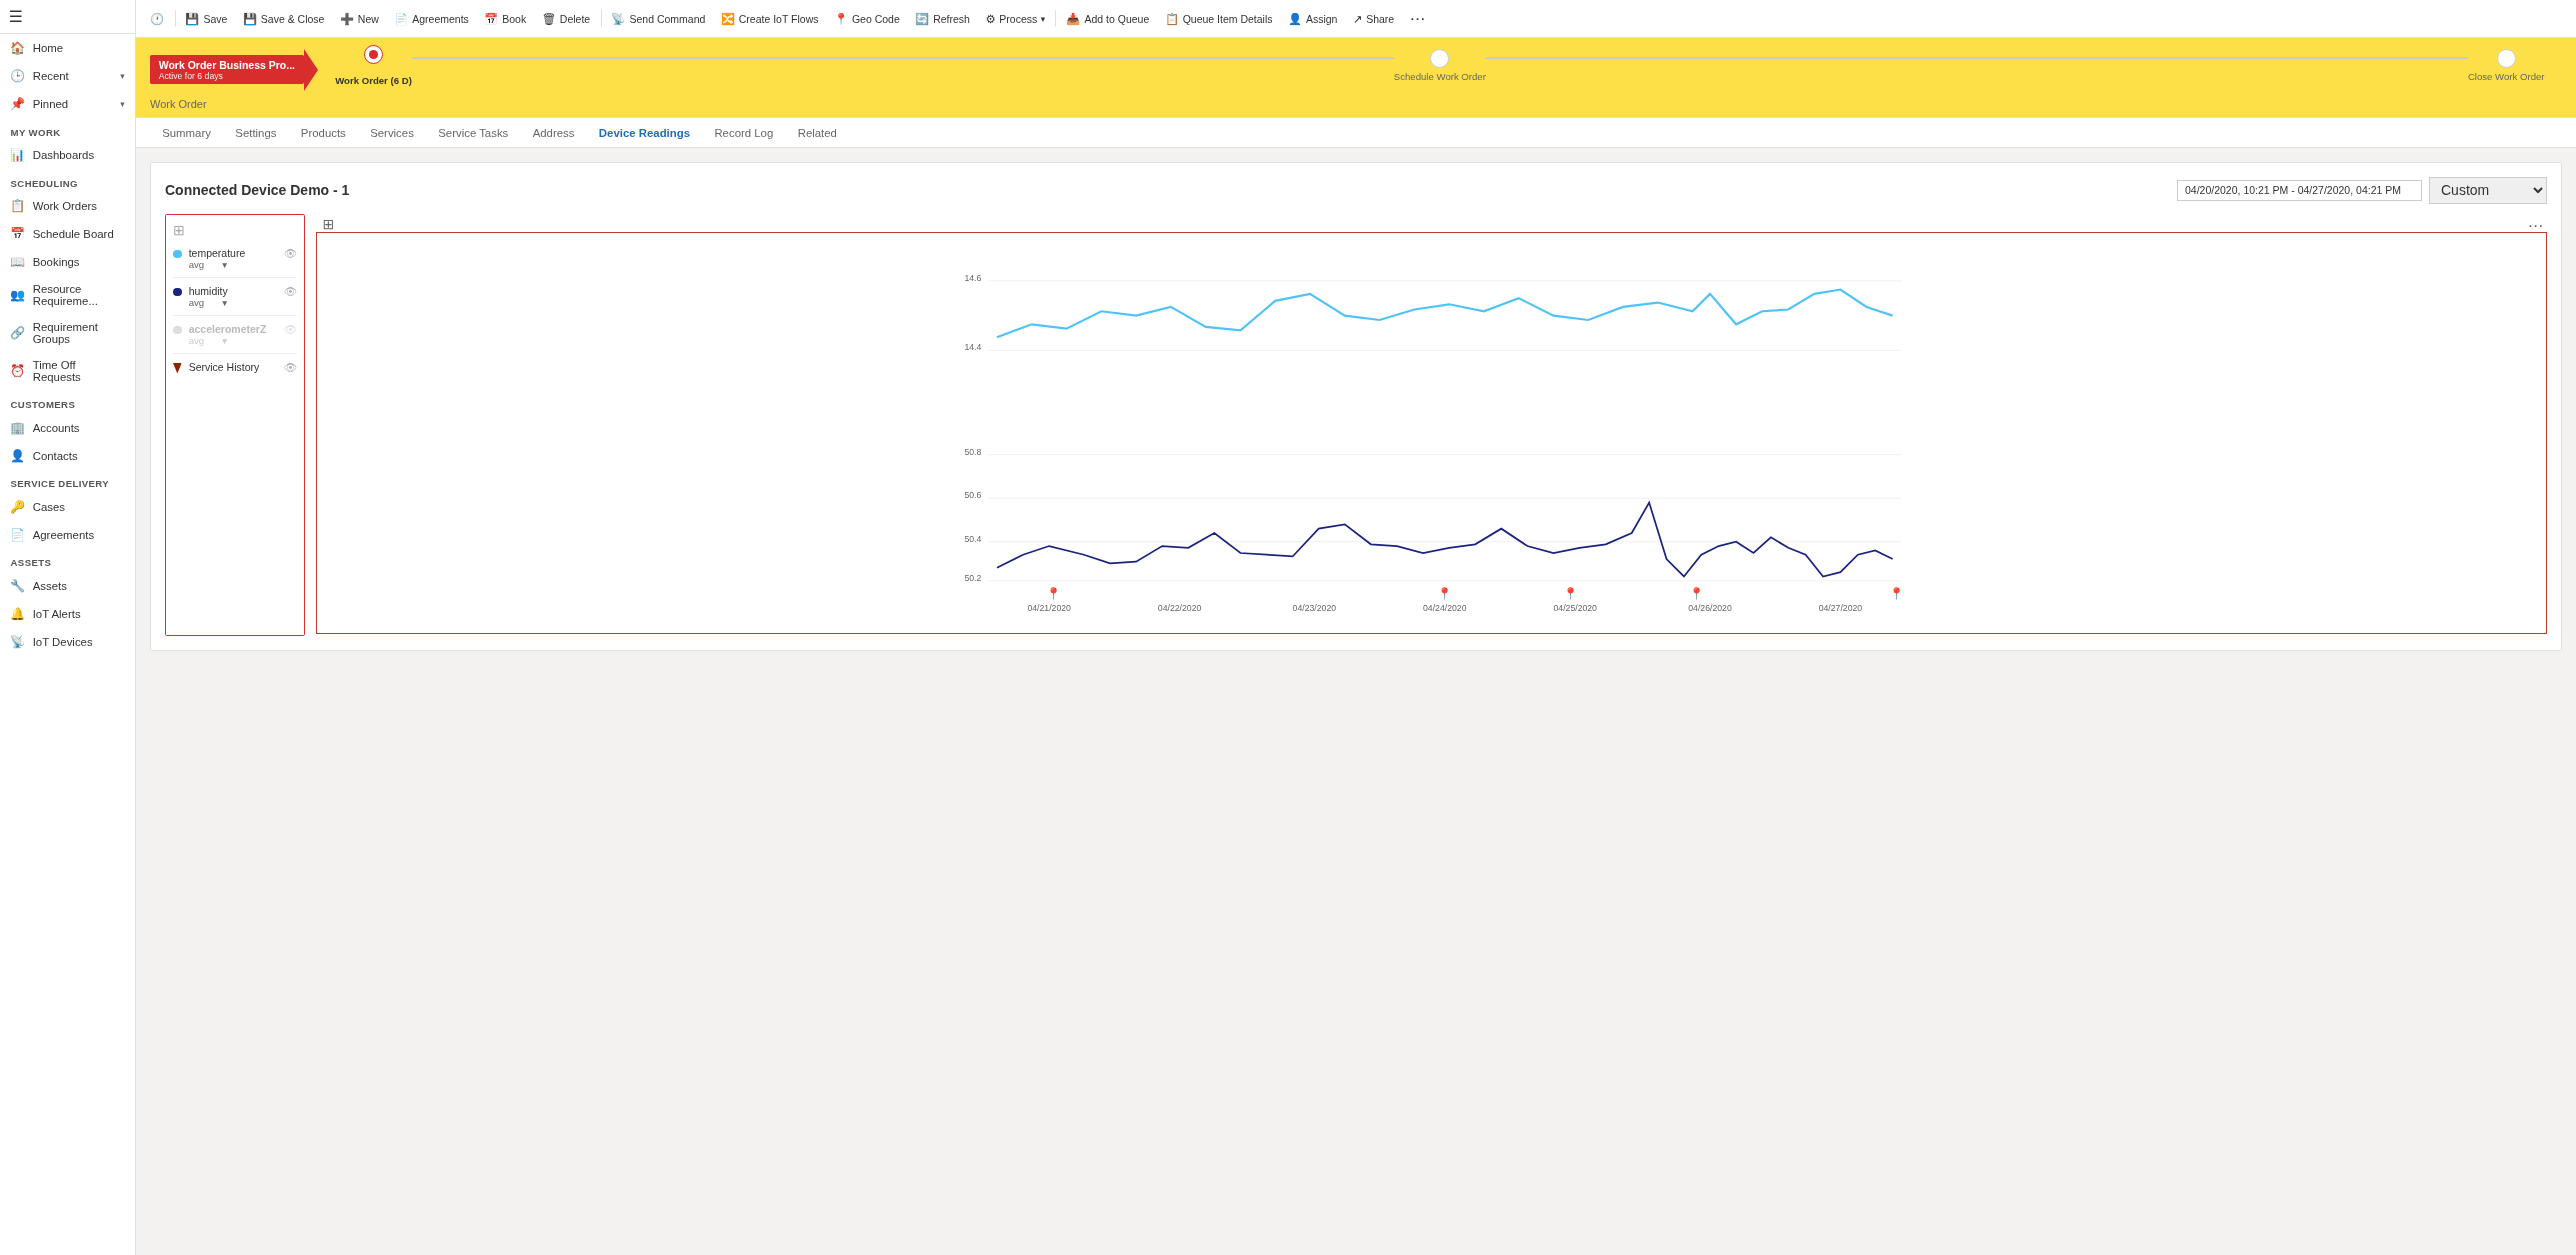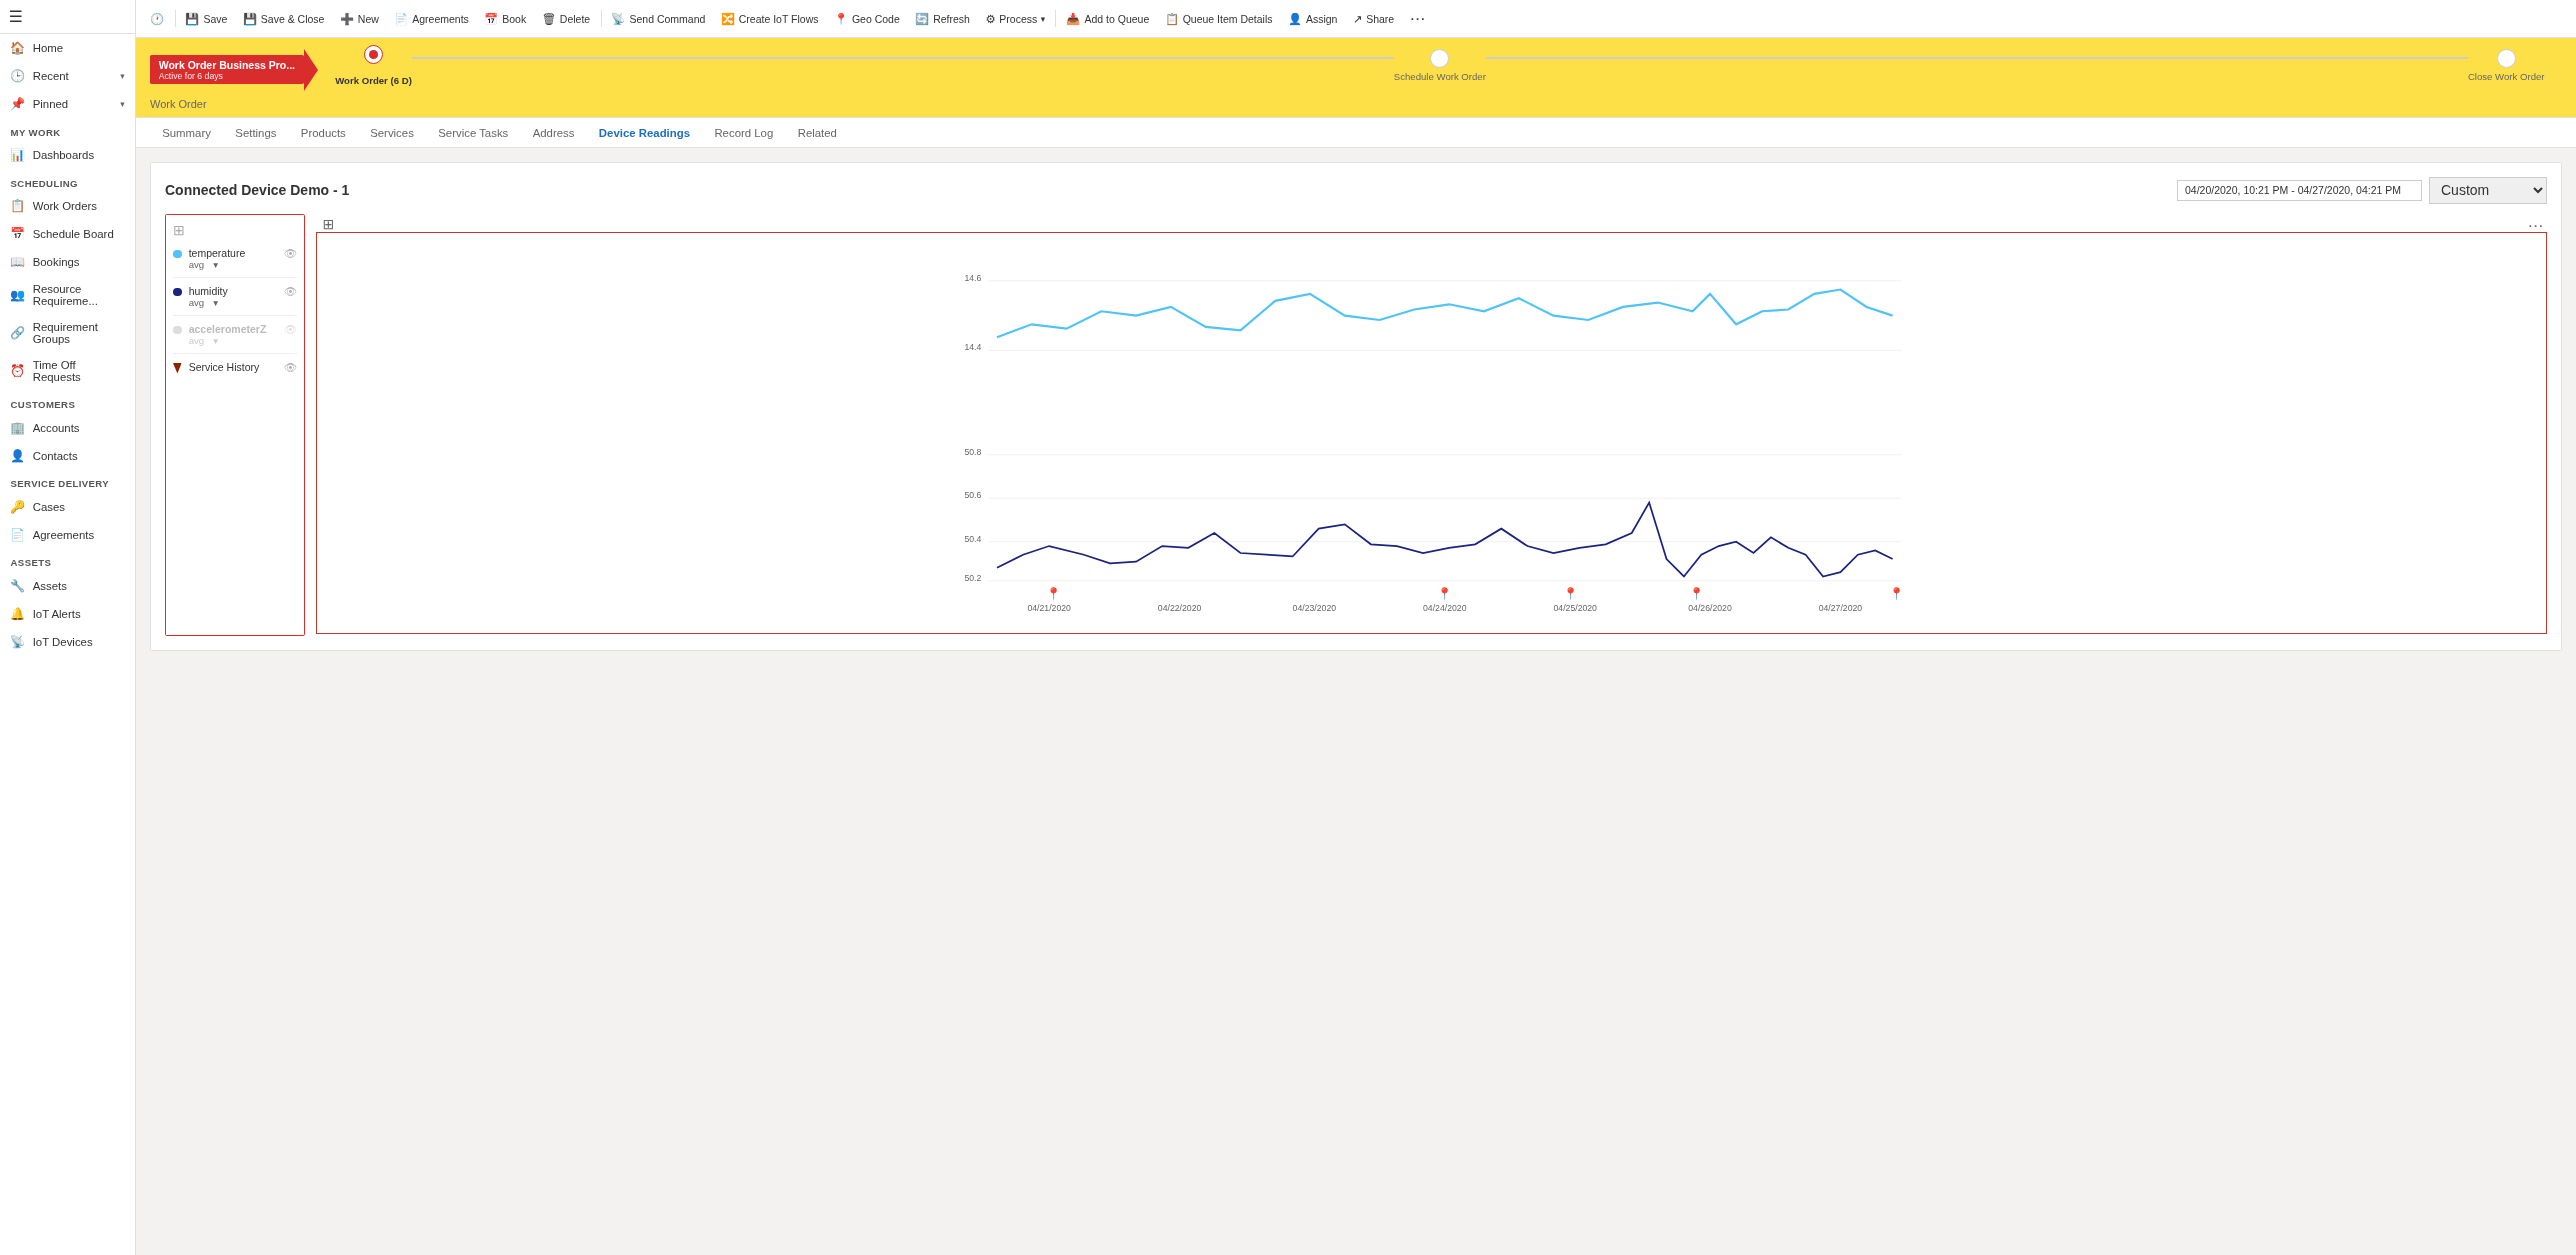--- a/index.html
+++ b/index.html
@@ -51,21 +51,21 @@
     .date-range-select { border: 0.9px solid #ccc; padding: 3.5px 7px; font-size: 14px; color: #333; }
 
     .chart-body { display: flex; gap: 10.5px; }
 
     
     .legend-panel { width: 140px; min-width: 140px; border: 1.7px solid #d92d2d; border-radius: 1.7px; padding: 7px; }
     .legend-item { display: flex; align-items: flex-start; gap: 7px; padding: 3.5px 0; }
     .legend-dot { width: 8.7px; height: 8.7px; border-radius: 50%; margin-top: 2.6px; flex-shrink: 0; }
     .legend-info { flex: 1; }
     .legend-name { font-size: 10.5px; font-weight: 500; }
-    .legend-sub { display: flex; align-items: center; gap: 9px; font-size: 9.6px; color: #666; }
+    .legend-sub { display: flex; align-items: center; gap: 18px; font-size: 9.6px; color: #666; }
     .legend-eye { color: #aaa; cursor: pointer; font-size: 10.5px; }
     .legend-divider { border: none; border-top: 0.9px solid #eee; margin: 3.5px 0; }
     .legend-item-dimmed .legend-name { color: #bbb; }
     .legend-item-dimmed .legend-dot { background: #ddd !important; }
 
     
     .chart-svg-container { flex: 1; position: relative; }
     svg.chart-svg { width: 100%; height: 402px; }
 
     

